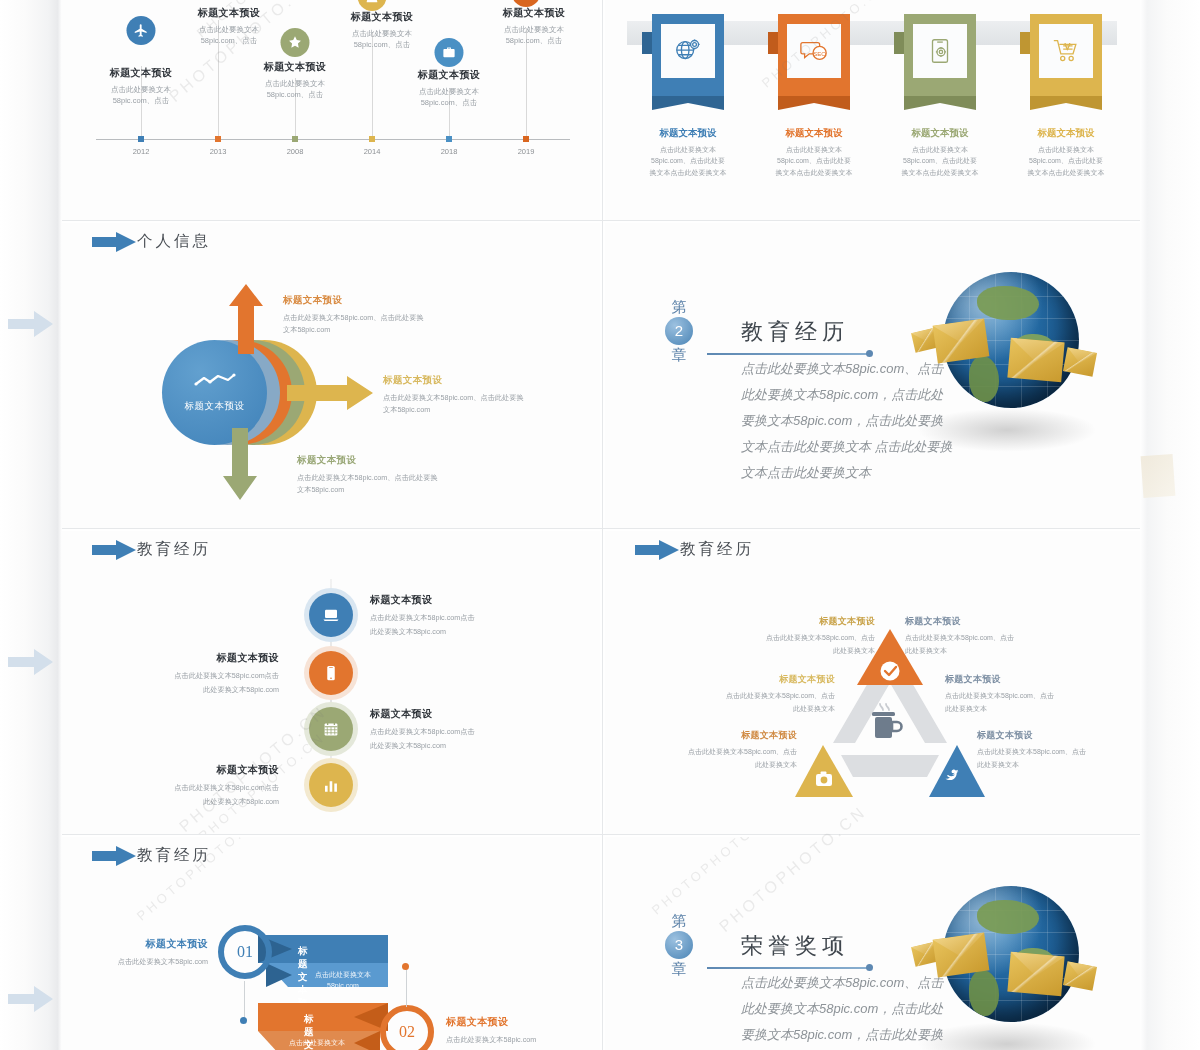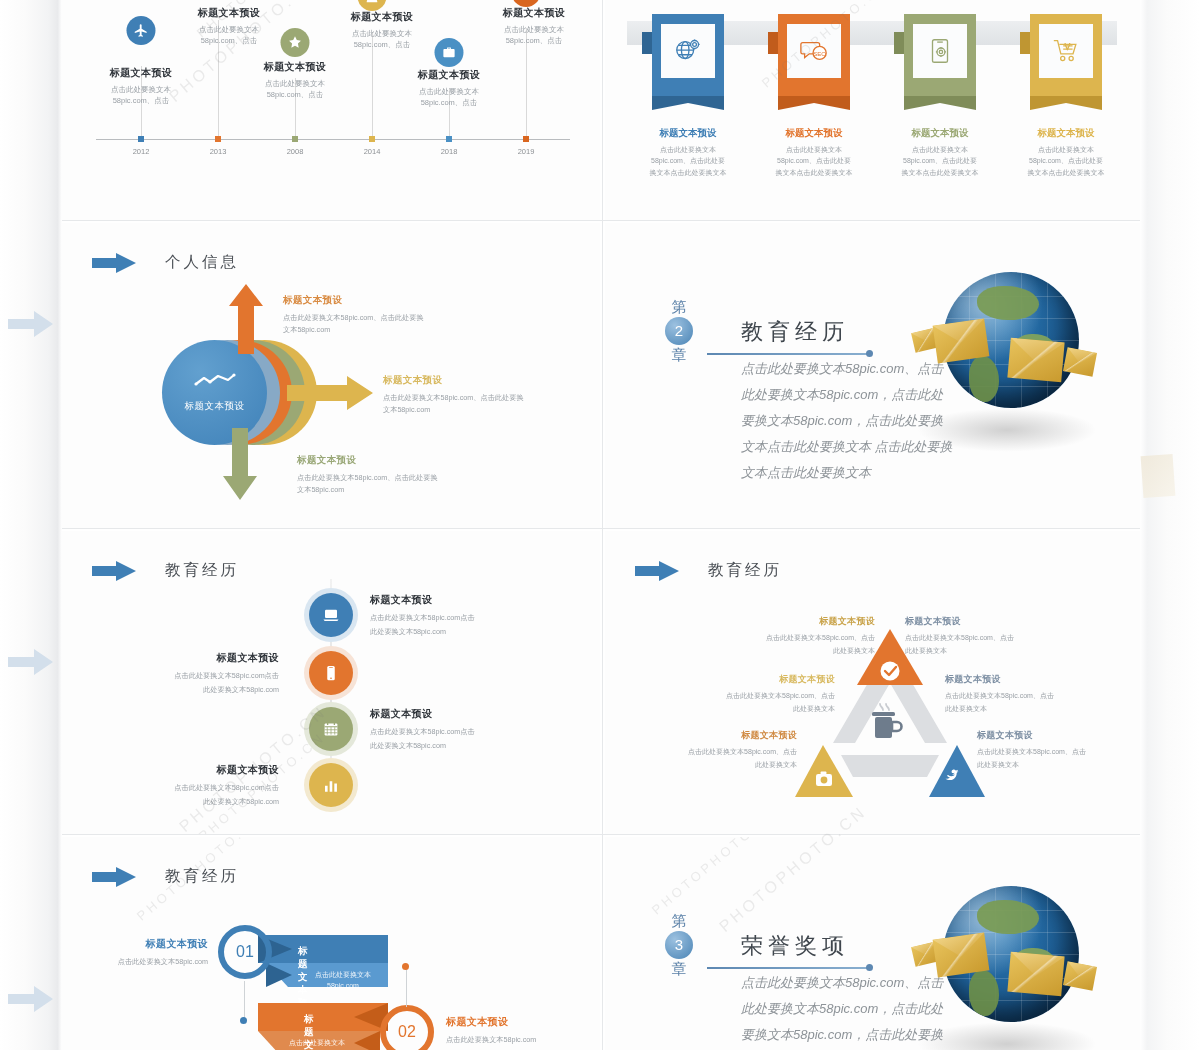--- a/index.html
+++ b/index.html
@@ -41,21 +41,21 @@
   .slide.c0 { left:0px;   width:538px; }
   .slide.c1 { left:543px; width:535px; }
   .slide.r0 { top:-52px;  height:272px; }
   .slide.r1 { top:223px;  height:305px; }
   .slide.r2 { top:531px;  height:303px; }
   .slide.r3 { top:837px;  height:265px; }
   .sep-h { position:absolute; left:0; width:1078px; height:1px; background:#e6e8ea; }
   .sep-v { position:absolute; top:0; width:1px; height:1050px; background:#e6e8ea; left:540px; }
 
   
-  .sl-head { position:absolute; left:30px; top:29px; display:flex; align-items:center; gap:29px; }
+  .sl-head { position:absolute; left:30px; top:8px; display:flex; align-items:center; gap:1px; }
   .head-arrow { width:44px; height:20px; display:block; }
   .head-title { font-size:15.5px; color:#4a4f55; letter-spacing:3px; white-space:nowrap; }
 
   
   .tl-axis { position:absolute; left:34px; top:191px; width:474px; height:1px; background:#b9bcbf; }
   .tl-dot { position:absolute; width:6px; height:6px; top:188px; }
   .tl-year { position:absolute; top:199px; font-size:7.5px; color:#8c9094; transform:translateX(-50%); }
   .tl-stem { position:absolute; width:1px; background:#d9d9d9; }
   .tl-icon { position:absolute; width:29px; height:29px; border-radius:50%;
              display:flex; align-items:center; justify-content:center;
@@ -134,21 +134,21 @@
   .zz-ring svg { width:18px; height:18px; fill:#fff; }
   .zz-txt { position:absolute; width:165px; }
   .zz-t1 { font-size:10px; color:#2f343a; font-weight:bold; letter-spacing:.4px; white-space:nowrap; }
   .zz-t2 { font-size:7.2px; color:#9aa0a6; line-height:2.0; margin-top:4px; }
   .tri-txt { position:absolute; width:150px; }
   .tri-t1 { font-size:9px; font-weight:bold; letter-spacing:.3px; white-space:nowrap; }
   .tri-t2 { font-size:7px; color:#9aa0a6; line-height:1.8; margin-top:4px; }
 
   
   .rb-row { position:absolute; }
-  .rb-ring { position:absolute; border-radius:50%; background:transparent; }
+  .rb-ring { position:absolute; border-radius:50%; background:transparent;font-family:Liberation Serif, serif; }
   .rb-num { position:absolute; width:100%; height:100%; display:flex;
             align-items:center; justify-content:center; font-size:16px; }
   .rb-lab-t1 { font-size:10px; font-weight:bold; letter-spacing:.4px; white-space:nowrap; }
   .rb-lab-t2 { font-size:7.2px; color:#9aa0a6; margin-top:6px; white-space:nowrap; }
   .rb-in-t1 { font-size:9.5px; color:#fff; font-weight:bold; letter-spacing:.4px; }
   .rb-in-t2 { font-size:7px; color:rgba(255,255,255,.9); line-height:1.6; text-align:center; }
   .rb-pin { position:absolute; width:1px; background:#cfd3d6; }
   .rb-pin-dot { position:absolute; width:7px; height:7px; border-radius:50%; }
 
   

